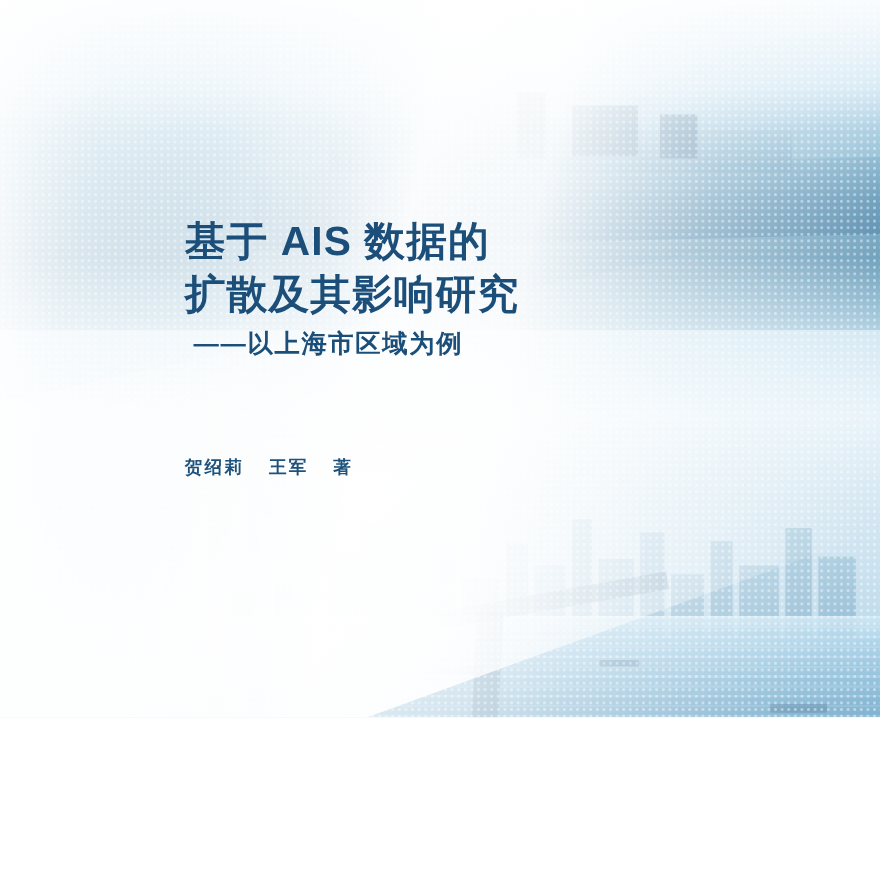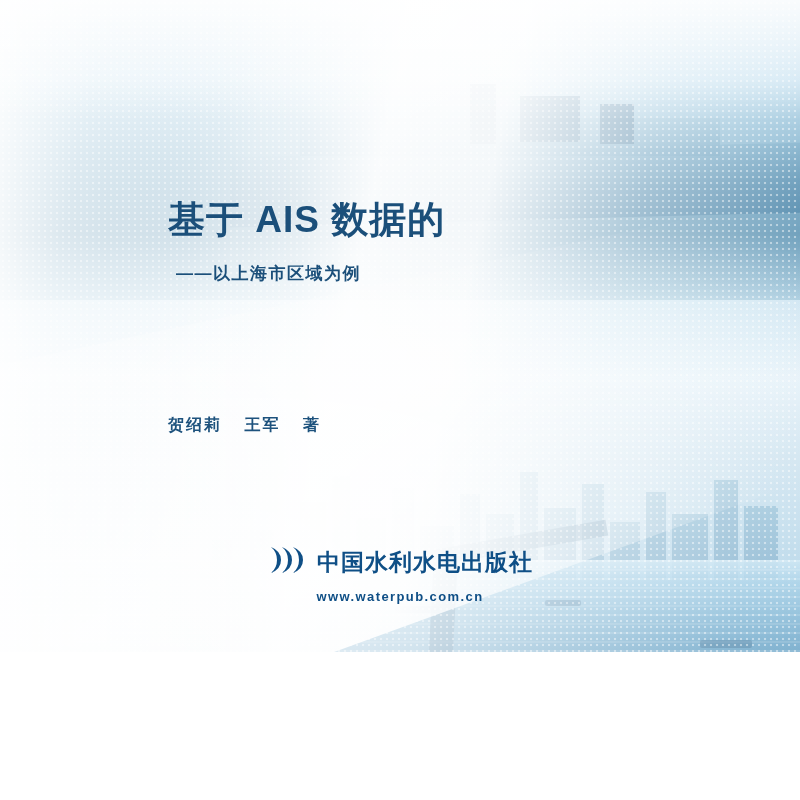--- a/index.html
+++ b/index.html
@@ -213,24 +213,24 @@
   }
   .title-line {
     color: #1b4f7a;
     font-size: 37px;
     line-height: 1.30;
     font-weight: 700;
     letter-spacing: 1px;
     white-space: nowrap;
   }
   .subtitle {
-    margin-top: 18px;
+    margin-top: 5px;
     margin-left: 8px;
     color: #1b4f7a;
-    font-size: 17px;
+    font-size: 23px;
     font-weight: 700;
     letter-spacing: 1.5px;
     white-space: nowrap;
   }
   .authors {
     position: absolute;
     left: 168px;
     top: 415px;
     color: #1d527d;
     font-size: 16px;
@@ -312,38 +312,24 @@
   <div class="boat-c"></div>
 
   <div class="halftone"></div>
   <div class="swoosh"></div>
   <div class="swoosh2"></div>
   <div class="left-fade"></div>
   <div class="top-fade"></div>
 
   <div class="title-block">
     <div class="title-line">基于 AIS 数据的</div>
+    <div class="title-line">扩散及其影响研究</div>
     <div class="subtitle">——以上海市区域为例</div>
   </div>
 
   <div class="authors">
     <span>贺绍莉</span>
     <span>王军</span>
     <span>著</span>
   </div>
 
-  <div class="publisher">
-    <div class="pub-row">
-      <span>
-        <svg width="40" height="34" viewBox="0 0 40 34" aria-hidden="true">
-          <g fill="#0f4f86">
-            <path d="M4 4 q6 5 6 13 t-6 13 q10 -4 10 -13 t-10 -13 z"></path>
-            <path d="M15 4 q6 5 6 13 t-6 13 q10 -4 10 -13 t-10 -13 z"></path>
-            <path d="M26 4 q6 5 6 13 t-6 13 q10 -4 10 -13 t-10 -13 z"></path>
-          </g>
-        </svg>
-      </span>
-      <span class="pub-name">中国水利水电出版社</span>
-    </div>
-    <div class="pub-url">www.waterpub.com.cn</div>
-  </div>
 
 </div>
 
 </body></html>

